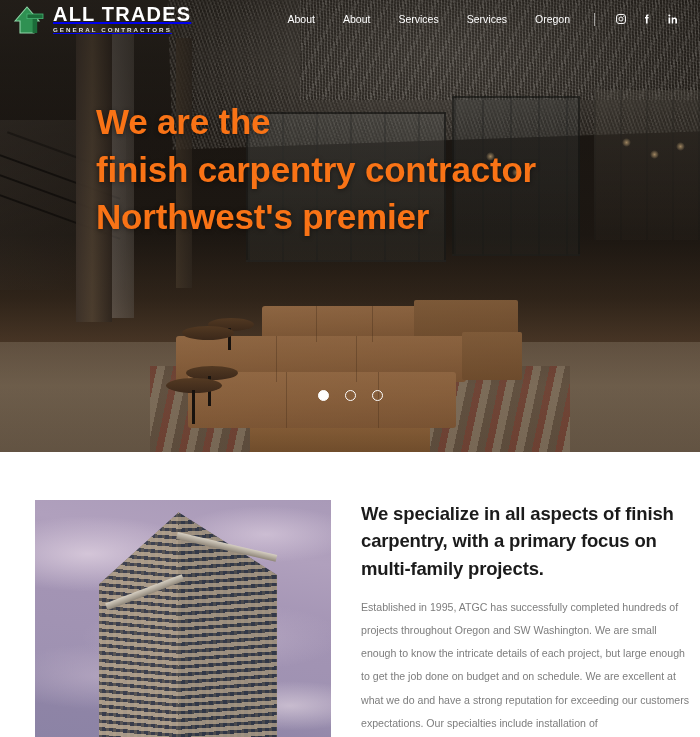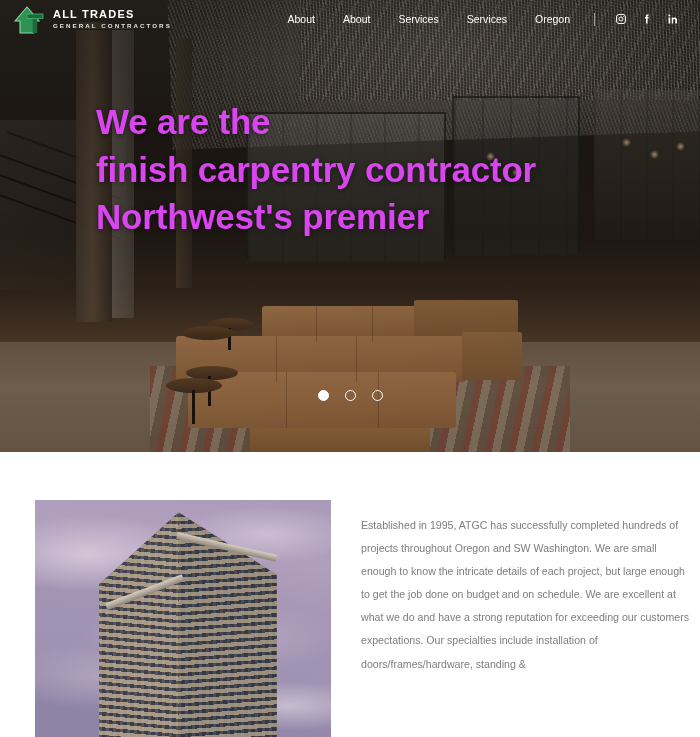--- a/index.html
+++ b/index.html
@@ -167,21 +167,21 @@
 
   
   .header {
     position: absolute; top: 0; left: 0; width: 700px; height: 38px;
     display: flex; align-items: center; z-index: 20;
   }
   .brand { display: flex; align-items: center; margin-left: 14px; }
   .brand-mark { width: 32px; height: 31px; position: relative; margin-right: 7px; }
   .brand-text { line-height: 1; }
   .brand-title {
-    color: #ffffff; font-size: 11px; font-weight: bold;
+    color: #ffffff; font-size: 20px; font-weight: bold;
     letter-spacing: 1.2px;
   }
   .brand-sub {
     color: #e3e3e3; font-size: 6.2px; font-weight: bold;
     letter-spacing: 2.05px; margin-top: 3px;
   }
 
   .nav { display: flex; align-items: center; margin-left: auto; margin-right: 14px; }
   .nav-link {
     color: #ffffff; font-size: 10.5px; text-decoration: none;
@@ -193,21 +193,21 @@
   }
   .soc {
     color: #ffffff; margin: 0 7px; display: inline-flex;
     align-items: center; justify-content: center; cursor: pointer;
   }
   .soc svg { display: block; }
 
   
   .hero-copy { position: absolute; left: 96px; top: 98px; z-index: 15; width: 560px; }
   .hero-h1 {
-    color: #d946ef; font-size: 35px; font-weight: bold;
+    color: #f97316; font-size: 35px; font-weight: bold;
     line-height: 1.36; letter-spacing: -.2px;
     text-shadow: 0 1px 5px rgba(0,0,0,.45);
   }
   .hero-sub {
     color: #f2f2f2; font-size: 11.5px; line-height: 2.15;
     margin-top: 22px; max-width: 330px;
     text-shadow: 0 1px 4px rgba(0,0,0,.5);
   }
 
   
@@ -414,17 +414,18 @@
         <div class="tower">
           <div class="tower-left"></div>
           <div class="tower-right"></div>
           <div class="cornice-l"></div>
           <div class="cornice-r"></div>
         </div>
       </div>
     </div>
 
     <div class="text-col">
+      <h2 class="sec-h2">We specialize in all aspects of finish carpentry, with a primary focus on multi-family projects.</h2>
       <p class="sec-p">Established in 1995, ATGC has successfully completed hundreds of projects throughout Oregon and SW Washington. We are small enough to know the intricate details of each project, but large enough to get the job done on budget and on schedule. We are excellent at what we do and have a strong reputation for exceeding our customers expectations. Our specialties include installation of doors/frames/hardware, standing &amp;</p>
     </div>
 
   </div>
 </section>
 
 </body></html>

